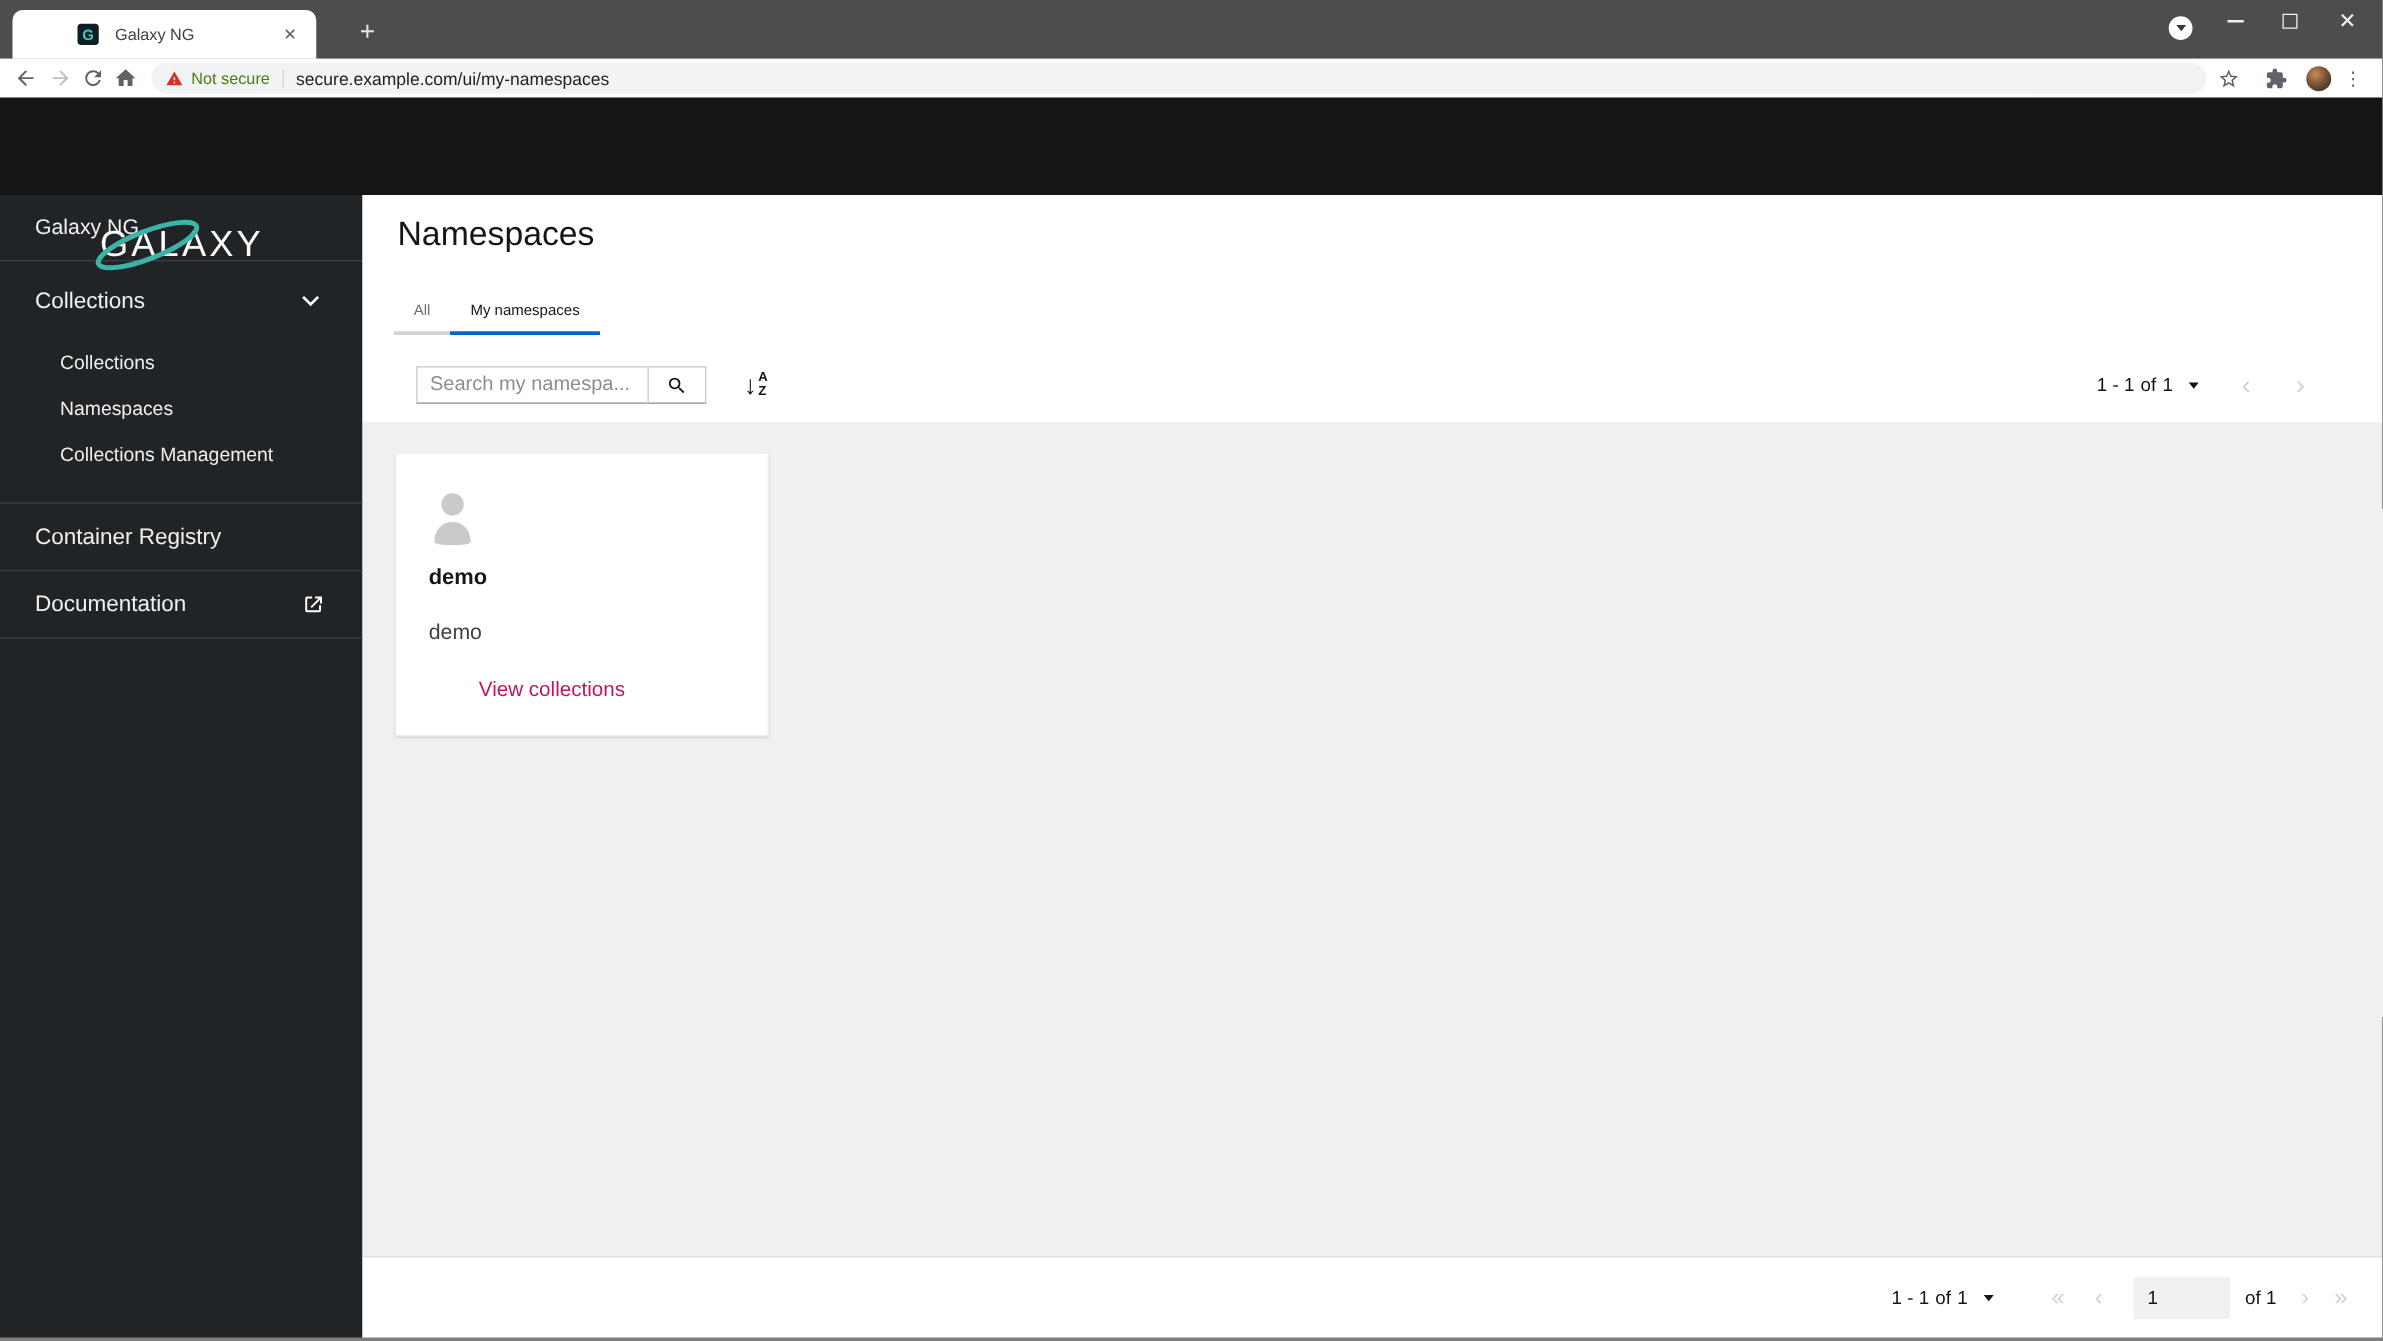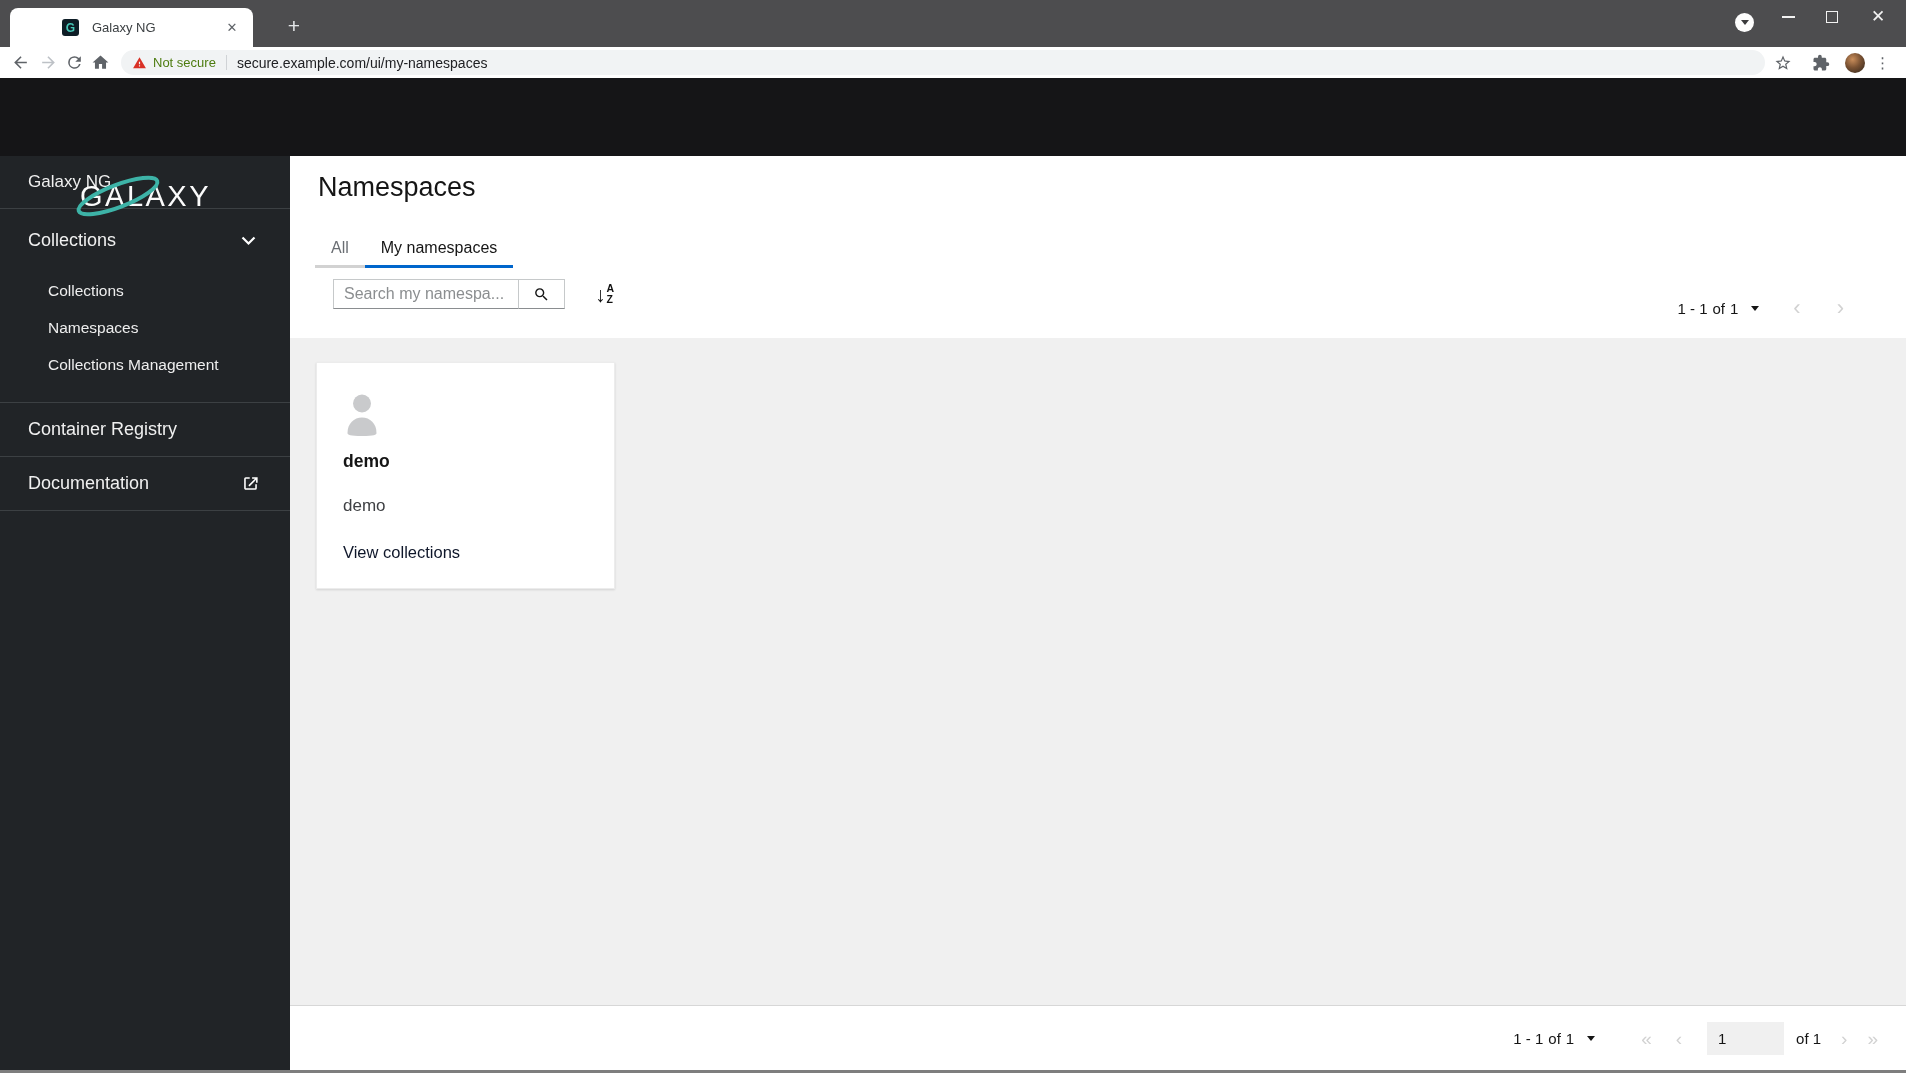--- a/index.html
+++ b/index.html
@@ -70,24 +70,24 @@
   .sb-group { height:63px; font-size:18px; justify-content:space-between; padding-right:34px; }
   .sb-sub { height:37px; padding-left:48px; font-size:15.5px; color:#eeeeee; }
   .sb-single { height:53px; font-size:18px; justify-content:space-between; padding-right:30px; }
   .sb-pad { height:19px; }
   .chev svg, .ext svg { display:block; }
 
   
   .mainhead { position:absolute; left:290px; top:156px; width:1616px; height:182px; background:#fff; }
   .page-title { position:absolute; left:28px; top:16px; font-size:27px; font-weight:500; color:#151515; }
   .tabs { position:absolute; left:25px; top:74px; display:flex; height:38px; }
-  .ptab { display:flex; align-items:center; justify-content:center; font-size:16px; cursor:pointer;
+  .ptab { display:flex; align-items:center; justify-content:center; font-size:12px; cursor:pointer;
           border-bottom:3px solid #d2d2d2; padding:0 16px; color:#6a6e73; }
   .ptab.active { border-bottom-color:#0066cc; color:#151515; }
-  .toolbar { position:absolute; left:43px; top:123px; display:flex; align-items:center; }
+  .toolbar { position:absolute; left:43px; top:137px; display:flex; align-items:center; }
   .search-input { width:185px; height:30px; border:1px solid #c6c9ca; border-bottom-color:#8a8d90;
                   border-right:none; padding:0 10px; font-size:16px; color:#151515; outline:none;
                   font-family:"Liberation Sans", sans-serif; }
   .search-input::placeholder { color:#8b8e90; }
   .search-btn { width:47px; height:30px; background:#fff; border:1px solid #c6c9ca;
                 border-bottom-color:#8a8d90; display:flex; align-items:center; justify-content:center; cursor:pointer; }
   .search-btn svg { width:17px; height:17px; fill:#151515; }
   .sort { margin-left:30px; display:flex; align-items:center; cursor:pointer; }
   .sort-arrow { font-size:21px; font-weight:bold; color:#111; line-height:1; }
   .sort-az { display:flex; flex-direction:column; margin-left:1px; font-size:10.5px; font-weight:bold;
@@ -100,21 +100,21 @@
   .pager-top .a1 { margin-left:34px; } .pager-top .a2 { margin-left:36px; }
 
   
   .content { position:absolute; left:290px; top:338px; width:1616px; height:667px; background:#f0f0f0; }
   .card { position:absolute; left:26px; top:24px; width:299px; height:227px; background:#fff;
           border:1px solid #ececec; box-shadow:0 1px 2px rgba(3,3,3,.12);
           padding:30px 24px 0 26px; display:flex; flex-direction:column; align-items:flex-start; }
   .avatar svg { display:block; }
   .card-name { margin-top:15px; font-size:17.5px; font-weight:bold; color:#151515; }
   .card-company { margin-top:24px; font-size:17px; color:#3f4144; }
-  .card-link { margin-top:27px; font-size:16.5px; color:#0f172a; text-decoration:none; cursor:pointer; }
+  .card-link { margin-top:27px; font-size:16.5px; color:#be185d; text-decoration:none; cursor:pointer;margin-left:40px; }
 
   
   .bottombar { position:absolute; left:290px; top:1005px; width:1616px; height:65px; background:#fff;
                border-top:1px solid #d7d7d7; }
   .pager-bot { position:absolute; right:28px; top:0; height:65px; display:flex; align-items:center; }
   .pb-arrow { color:#d2d2d2; font-size:19px; cursor:default; }
   .pb-first { margin-left:46px; } .pb-prev { margin-left:24px; }
   .page-input { margin-left:25px; width:77px; height:33px; background:#f0f0f0; border:1px solid #f0f0f0;
                 font-size:15px; color:#151515; padding-left:10px; outline:none;
                 font-family:"Liberation Sans", sans-serif; }

